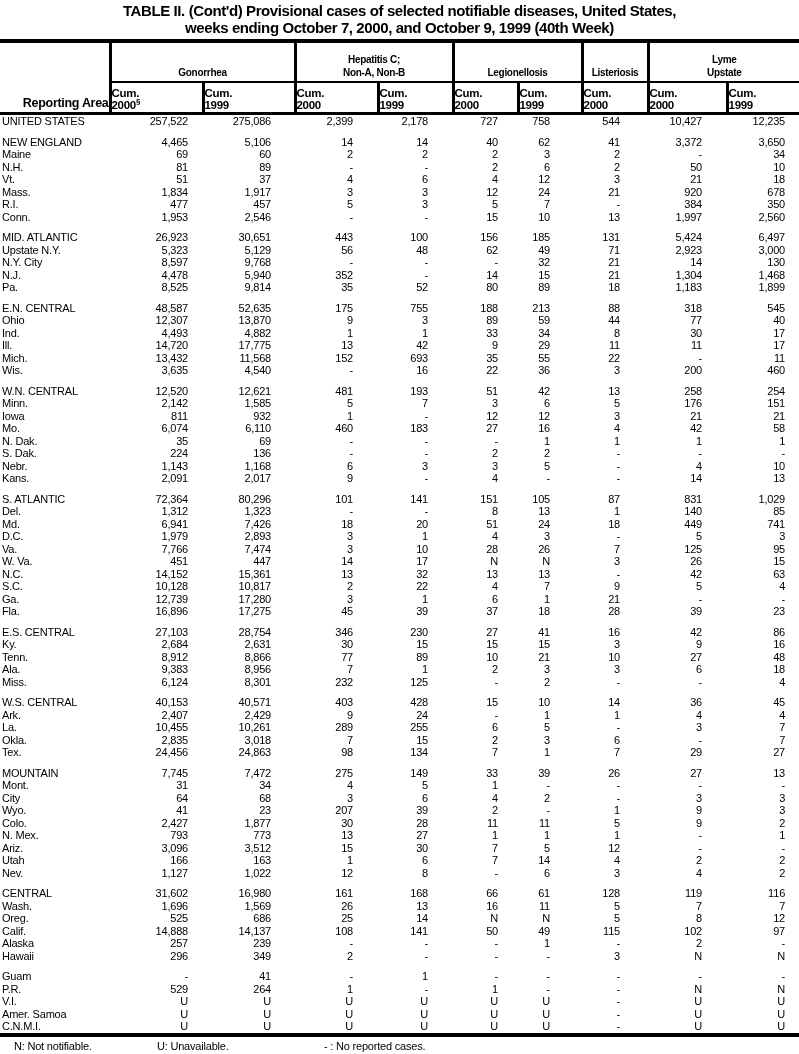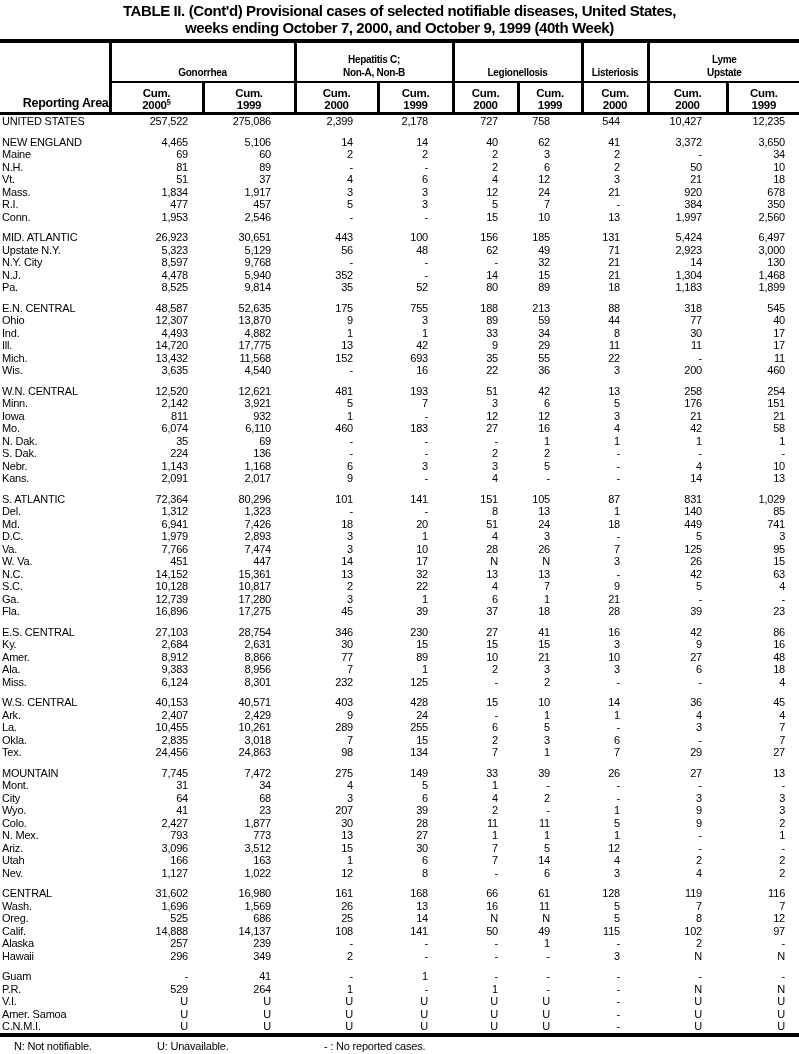--- a/index.html
+++ b/index.html
@@ -13,21 +13,21 @@
   table.maintable { border-collapse:collapse; table-layout:fixed; width:799px;
                     margin-top:3px; border-top:4px solid #000; border-bottom:4px solid #000; }
   th, td { padding:0; white-space:nowrap; }
 
   thead th { font-weight:bold; letter-spacing:-0.3px; }
   th.th-area { text-align:right; vertical-align:bottom; font-size:12.5px;
                padding:0 0 2px 2px; border-right:3px solid #000; }
   tr.hrow1 th.group { height:36px; vertical-align:bottom; text-align:center;
                       font-size:10px; line-height:12.5px; padding-bottom:2px;
                       border-left:3px solid #000; border-bottom:2px solid #000; }
-  tr.hrow2 th.cum { height:28px; vertical-align:bottom; text-align:center;
+  tr.hrow2 th.cum { height:28px; vertical-align:bottom; text-align:left;
                     font-size:11.5px; line-height:12px; padding-bottom:1px;
                     border-left:3px solid #000; }
   thead { border-bottom:3px solid #000; }
   th.cum sup { font-size:8px; line-height:0; }
 
   tbody td { font-size:11px; height:12.5px; line-height:12.5px; letter-spacing:-0.2px; }
   tbody td.area { text-align:left; padding-left:2px; }
   tbody td.num  { text-align:right; }
   td.c1 { padding-right:15px; }  td.c2 { padding-right:24px; }
   td.c3 { padding-right:25px; }  td.c4 { padding-right:25px; }
@@ -364,21 +364,21 @@
           <td class="num c4">193</td>
           <td class="num c5">51</td>
           <td class="num c6">42</td>
           <td class="num c7">13</td>
           <td class="num c8">258</td>
           <td class="num c9">254</td>
         </tr>
         <tr>
           <td class="area">Minn.</td>
           <td class="num c1">2,142</td>
-          <td class="num c2">3,921</td>
+          <td class="num c2">1,585</td>
           <td class="num c3">5</td>
           <td class="num c4">7</td>
           <td class="num c5">3</td>
           <td class="num c6">6</td>
           <td class="num c7">5</td>
           <td class="num c8">176</td>
           <td class="num c9">151</td>
         </tr>
         <tr>
           <td class="area">Iowa</td>
@@ -596,21 +596,21 @@
           <td class="num c2">2,631</td>
           <td class="num c3">30</td>
           <td class="num c4">15</td>
           <td class="num c5">15</td>
           <td class="num c6">15</td>
           <td class="num c7">3</td>
           <td class="num c8">9</td>
           <td class="num c9">16</td>
         </tr>
         <tr>
-          <td class="area">Amer.</td>
+          <td class="area">Tenn.</td>
           <td class="num c1">8,912</td>
           <td class="num c2">8,866</td>
           <td class="num c3">77</td>
           <td class="num c4">89</td>
           <td class="num c5">10</td>
           <td class="num c6">21</td>
           <td class="num c7">10</td>
           <td class="num c8">27</td>
           <td class="num c9">48</td>
         </tr>

